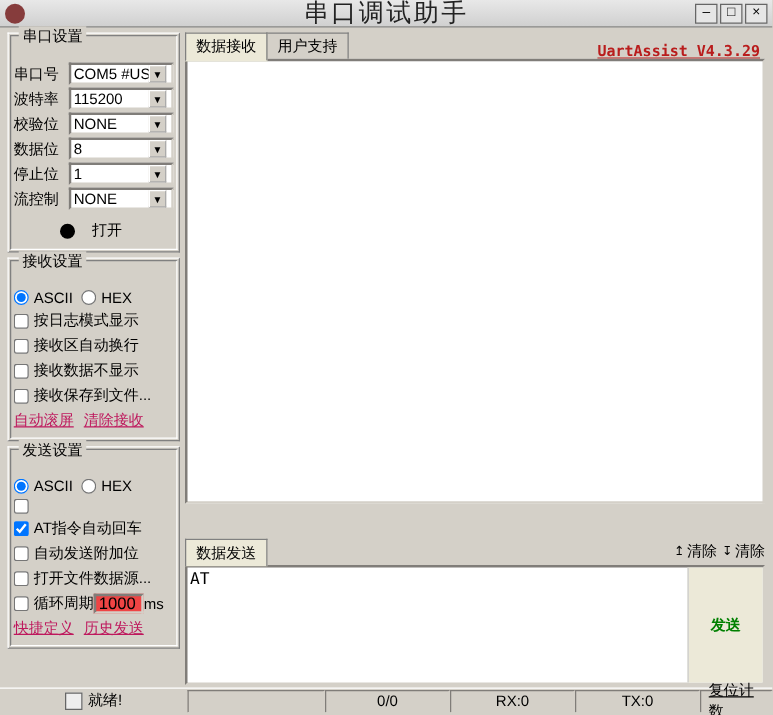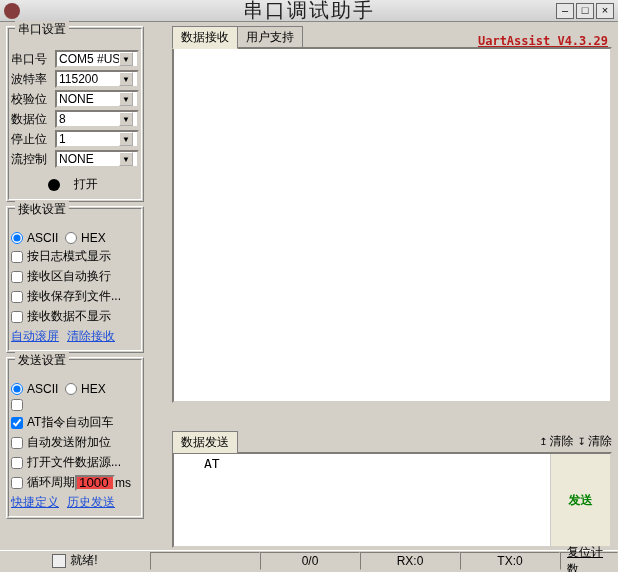--- a/index.html
+++ b/index.html
@@ -2,49 +2,49 @@
 <html><head>
 <meta charset="utf-8">
 <style>
 * { box-sizing: border-box; margin: 0; padding: 0; }
 body { font-family: "SimSun", "宋体", sans-serif; font-size: 12px; background: #d4d0c8; width: 618px; height: 572px; overflow: hidden; }
 .titlebar { height: 22px; background: linear-gradient(#e8e8e8,#d0d0d0); border-bottom: 1px solid #888; display: flex; align-items: center; position: relative; }
 .title-icon { width: 16px; height: 16px; background: #863c3c; border-radius: 50%; margin: 0 4px; }
 .title-text { position: absolute; left: 50%; transform: translateX(-50%); font-family: "KaiTi","楷体",serif; font-size: 20px; letter-spacing: 2px; color: #222; }
 .winbtns { margin-left: auto; display: flex; gap: 2px; padding-right: 4px; }
 .winbtn { width: 18px; height: 16px; background: #e6e6e6; border: 1px solid #666; font-size: 11px; text-align: center; line-height: 12px; cursor: pointer; }
-.mainrow { display: flex; height: 528px; gap: 24px; }
+.mainrow { display: flex; height: 528px; }
 .leftcol { width: 146px; padding: 4px 2px 2px 6px; display: flex; flex-direction: column; gap: 4px; }
 .rightcol { flex: 1; padding: 4px 6px 2px 2px; display: flex; flex-direction: column; }
 .fieldset { border: 1px solid #808080; border-top-color:#fff; border-left-color:#fff; padding: 4px; position: relative; }
 .fieldset::before { content: ""; position:absolute; inset:1px; border:1px solid #808080; border-bottom-color:#fff; border-right-color:#fff; pointer-events:none;}
 .legend { position: relative; top: -10px; left: 4px; background: #d4d0c8; padding: 0 3px; display: inline-block; z-index:1;}
 .cfgrow { display: flex; align-items: center; gap: 4px; margin: 2px 0; position:relative; z-index:1;}
 .cfglabel { width: 40px; white-space: nowrap; }
 .cfgselect { flex: 1; height: 18px; border: 2px inset #d4d0c8; background: #fff; padding: 0 14px 0 2px; font-size: 12px; position: relative; }
 .selarrow { position: absolute; right: 6px; top: 50%; transform: translateY(-50%); width: 14px; height: 14px; background: #d4d0c8; border: 1px outset #fff; display:flex; align-items:center; justify-content:center; font-size:8px;}
 .openrow { text-align: center; margin: 6px 0 2px; position:relative; z-index:1;}
 .circle { display: inline-block; width: 12px; height: 12px; border-radius: 50%; background: #000; vertical-align: middle; margin-right: 6px; }
 .openbtn { display:inline-block; padding:2px 4px; }
 .radio, .chk { width: 12px; height: 12px; vertical-align: middle; margin-right: 4px; }
 .chkrow { margin: 3px 0; display:flex; align-items:center; position:relative; z-index:1;}
-.linklike { color: #1d4ed8; text-decoration: underline; cursor: pointer; margin-right: 8px; }
+.linklike { color: #be185d; text-decoration: underline; cursor: pointer; margin-right: 8px; }
 .smallinput { width: 40px; height: 16px; border: 2px inset #d4d0c8; background:#ef4444; padding:0 2px; }
 .tabbar { display: flex; align-items: flex-end; height: 22px; }
 .tab { border: 1px solid #808080; border-bottom: none; background: #d4d0c8; padding: 2px 8px; margin-right:-1px; cursor:pointer; }
 .tab.active { background: #ece9d8; border-bottom: 1px solid #ece9d8; position:relative; top:1px;}
 .version { margin-left: auto; color: #b91c1c; text-decoration: underline; font-family: monospace; font-weight:bold; padding-right:4px;}
 .recvbox { flex: 1; background: #fff; border: 2px inset #d4d0c8; margin-top: -1px; }
 .sendarea { margin-top: 6px; }
 .sendheader { display:flex; align-items:center;margin-top:22px; }
 .sendtab { border:1px solid #808080; border-bottom:none; padding:2px 8px; background:#ece9d8;}
 .clearbtns { margin-left:auto; display:flex; gap:4px; padding-bottom:2px;}
 .clrbtn { display:flex; align-items:center; gap:2px; cursor:pointer; }
 .arrowup { font-size:10px;}
-.sendbody { display:flex; border:2px inset #d4d0c8; background:#fff; height:96px; margin-top:-1px;padding-left:28px;}
+.sendbody { display:flex; border:2px inset #d4d0c8; background:#fff; height:96px; margin-top:-1px;}
 .sendtext { flex:1; padding:2px; font-family:monospace; font-size:13px;}
 .sendbtn { width:60px; border-left:1px solid #ccc; display:flex; align-items:center; justify-content:center; color:#008000; font-weight:bold; cursor:pointer; background:#ece9d8;}
 .statusbar { display:flex; height:20px; border-top:1px solid #fff; align-items:center; font-size:12px;}
 .statcell { border:1px inset #d4d0c8; height:18px; display:flex; align-items:center; justify-content:center; padding:0 6px;}
 .statcell.first { border:none; display:flex; align-items:center; gap:4px; padding-left:6px;}
 .replug { width:14px; height:14px; border:1px solid #666; background:#eee;}
 </style>
 </head>
 <body>
 
@@ -110,25 +110,25 @@
       <div class="chkrow">
           <input type="checkbox" class="chk" style="">
           <span>按日志模式显示</span>
         </div>
       <div class="chkrow">
           <input type="checkbox" class="chk" style="">
           <span>接收区自动换行</span>
         </div>
       <div class="chkrow">
           <input type="checkbox" class="chk" style="">
+          <span>接收数据不显示</span>
+        </div>
+      <div class="chkrow">
+          <input type="checkbox" class="chk" style="">
           <span>接收保存到文件...</span>
-        </div>
-      <div class="chkrow">
-          <input type="checkbox" class="chk" style="">
-          <span>接收数据不显示</span>
         </div>
       <div class="chkrow">
         <span class="linklike">自动滚屏</span>
         <span class="linklike">清除接收</span>
       </div>
     </div>
 
     <div class="fieldset">
       <span class="legend">发送设置</span>
       <div class="chkrow">

